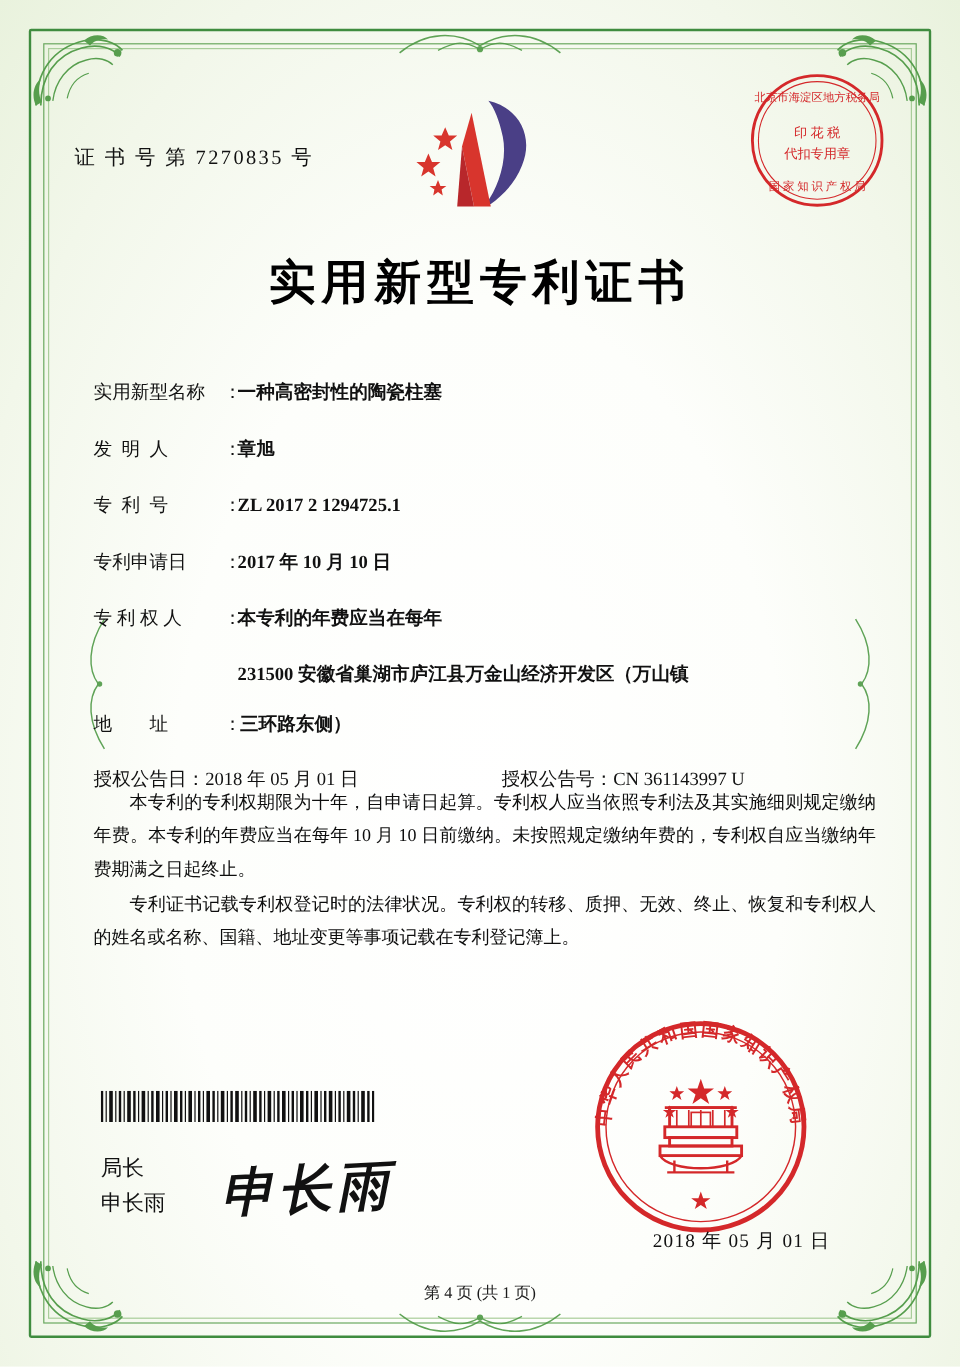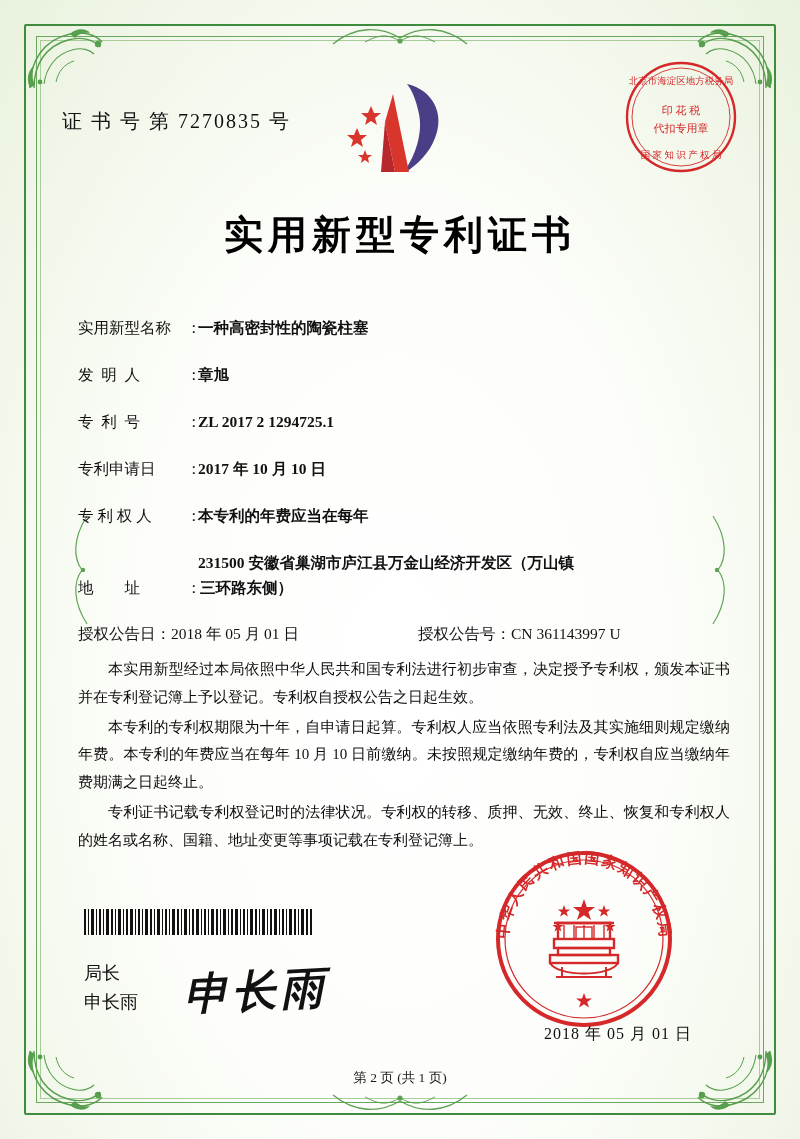--- a/index.html
+++ b/index.html
@@ -64,22 +64,22 @@
   .edge-right { right: 20px; top: 50%; transform: translateY(-50%) rotate(90deg); }
 
   
   .content {
     position: absolute;
     left: 56px; top: 56px; right: 56px; bottom: 56px;
   }
 
   .cert-no {
     position: absolute;
-    left: 6px; top: 52px;
-    font-size: 20px;
+    left: 6px; top: 64px;
+    font-size: 17px;
     letter-spacing: 2px;
     color: #111;
   }
 
   
   .logo {
     position: absolute;
     left: 50%; top: 20px;
     transform: translateX(-50%);
     width: 130px; height: 115px;
@@ -117,21 +117,21 @@
     margin-bottom: 26px;
   }
   .field-label {
     width: 108px;
     flex: 0 0 108px;
     letter-spacing: 0;
     white-space: pre;
   }
   .field-colon { width: 12px; flex: 0 0 12px; }
   .field-value { flex: 1 1 auto; font-weight: bold; }
-  .field-value .line2 { display: block; margin-top: 4px; padding-left: 2px; }
+  .field-value .line2 { display: block; margin-top: 20px; padding-left: 2px; }
 
   .row-split {
     display: flex;
     align-items: flex-start;
     margin-bottom: 2px;
   }
   .row-split .left { width: 340px; flex: 0 0 340px; }
   .row-split .right { flex: 1 1 auto; }
 
   .paras {
@@ -358,21 +358,20 @@
         <div class="left">
           <span>授权公告日</span><span>：</span><span>2018 年 05 月 01 日</span>
         </div>
         <div class="right">
           <span>授权公告号</span><span>：</span><span>CN 361143997 U</span>
         </div>
       </div>
     </div>
 
     <div class="paras">
-      <p>本实用新型经过本局依照中华人民共和国专利法进行初步审查，决定授予专利权，颁发本证书并在专利登记簿上予以登记。专利权自授权公告之日起生效。</p>
       <p>本专利的专利权期限为十年，自申请日起算。专利权人应当依照专利法及其实施细则规定缴纳年费。本专利的年费应当在每年 10 月 10 日前缴纳。未按照规定缴纳年费的，专利权自应当缴纳年费期满之日起终止。</p>
       <p>专利证书记载专利权登记时的法律状况。专利权的转移、质押、无效、终止、恢复和专利权人的姓名或名称、国籍、地址变更等事项记载在专利登记簿上。</p>
     </div>
 
     <div class="barcode">
       <svg viewBox="0 0 228 26" preserveAspectRatio="none">
         <g fill="#111">
           <rect x="0" y="0" width="2" height="26"></rect>
             <rect x="4" y="0" width="1" height="26"></rect>
           <rect x="7" y="0" width="3" height="26"></rect>
@@ -476,15 +475,15 @@
 
         <text fill="#d4282a" font-family="'Liberation Serif', serif" font-size="15" font-weight="bold" letter-spacing="2">
           <textPath href="#sealArcTop" startOffset="50%" text-anchor="middle">中华人民共和国国家知识产权局</textPath>
         </text>
         <polygon points="96,150 98,155.6 104,155.6 99.2,159 101,164.6 96,161.2 91,164.6 92.8,159 88,155.6 94,155.6" fill="#d4282a"></polygon>
       </svg>
     </div>
 
     <div class="seal-date">2018 年 05 月 01 日</div>
 
-    <div class="footer">第 2 页 (共 1 页)</div>
+    <div class="footer">第 4 页 (共 1 页)</div>
   </div>
 </div>
 
 </body></html>

